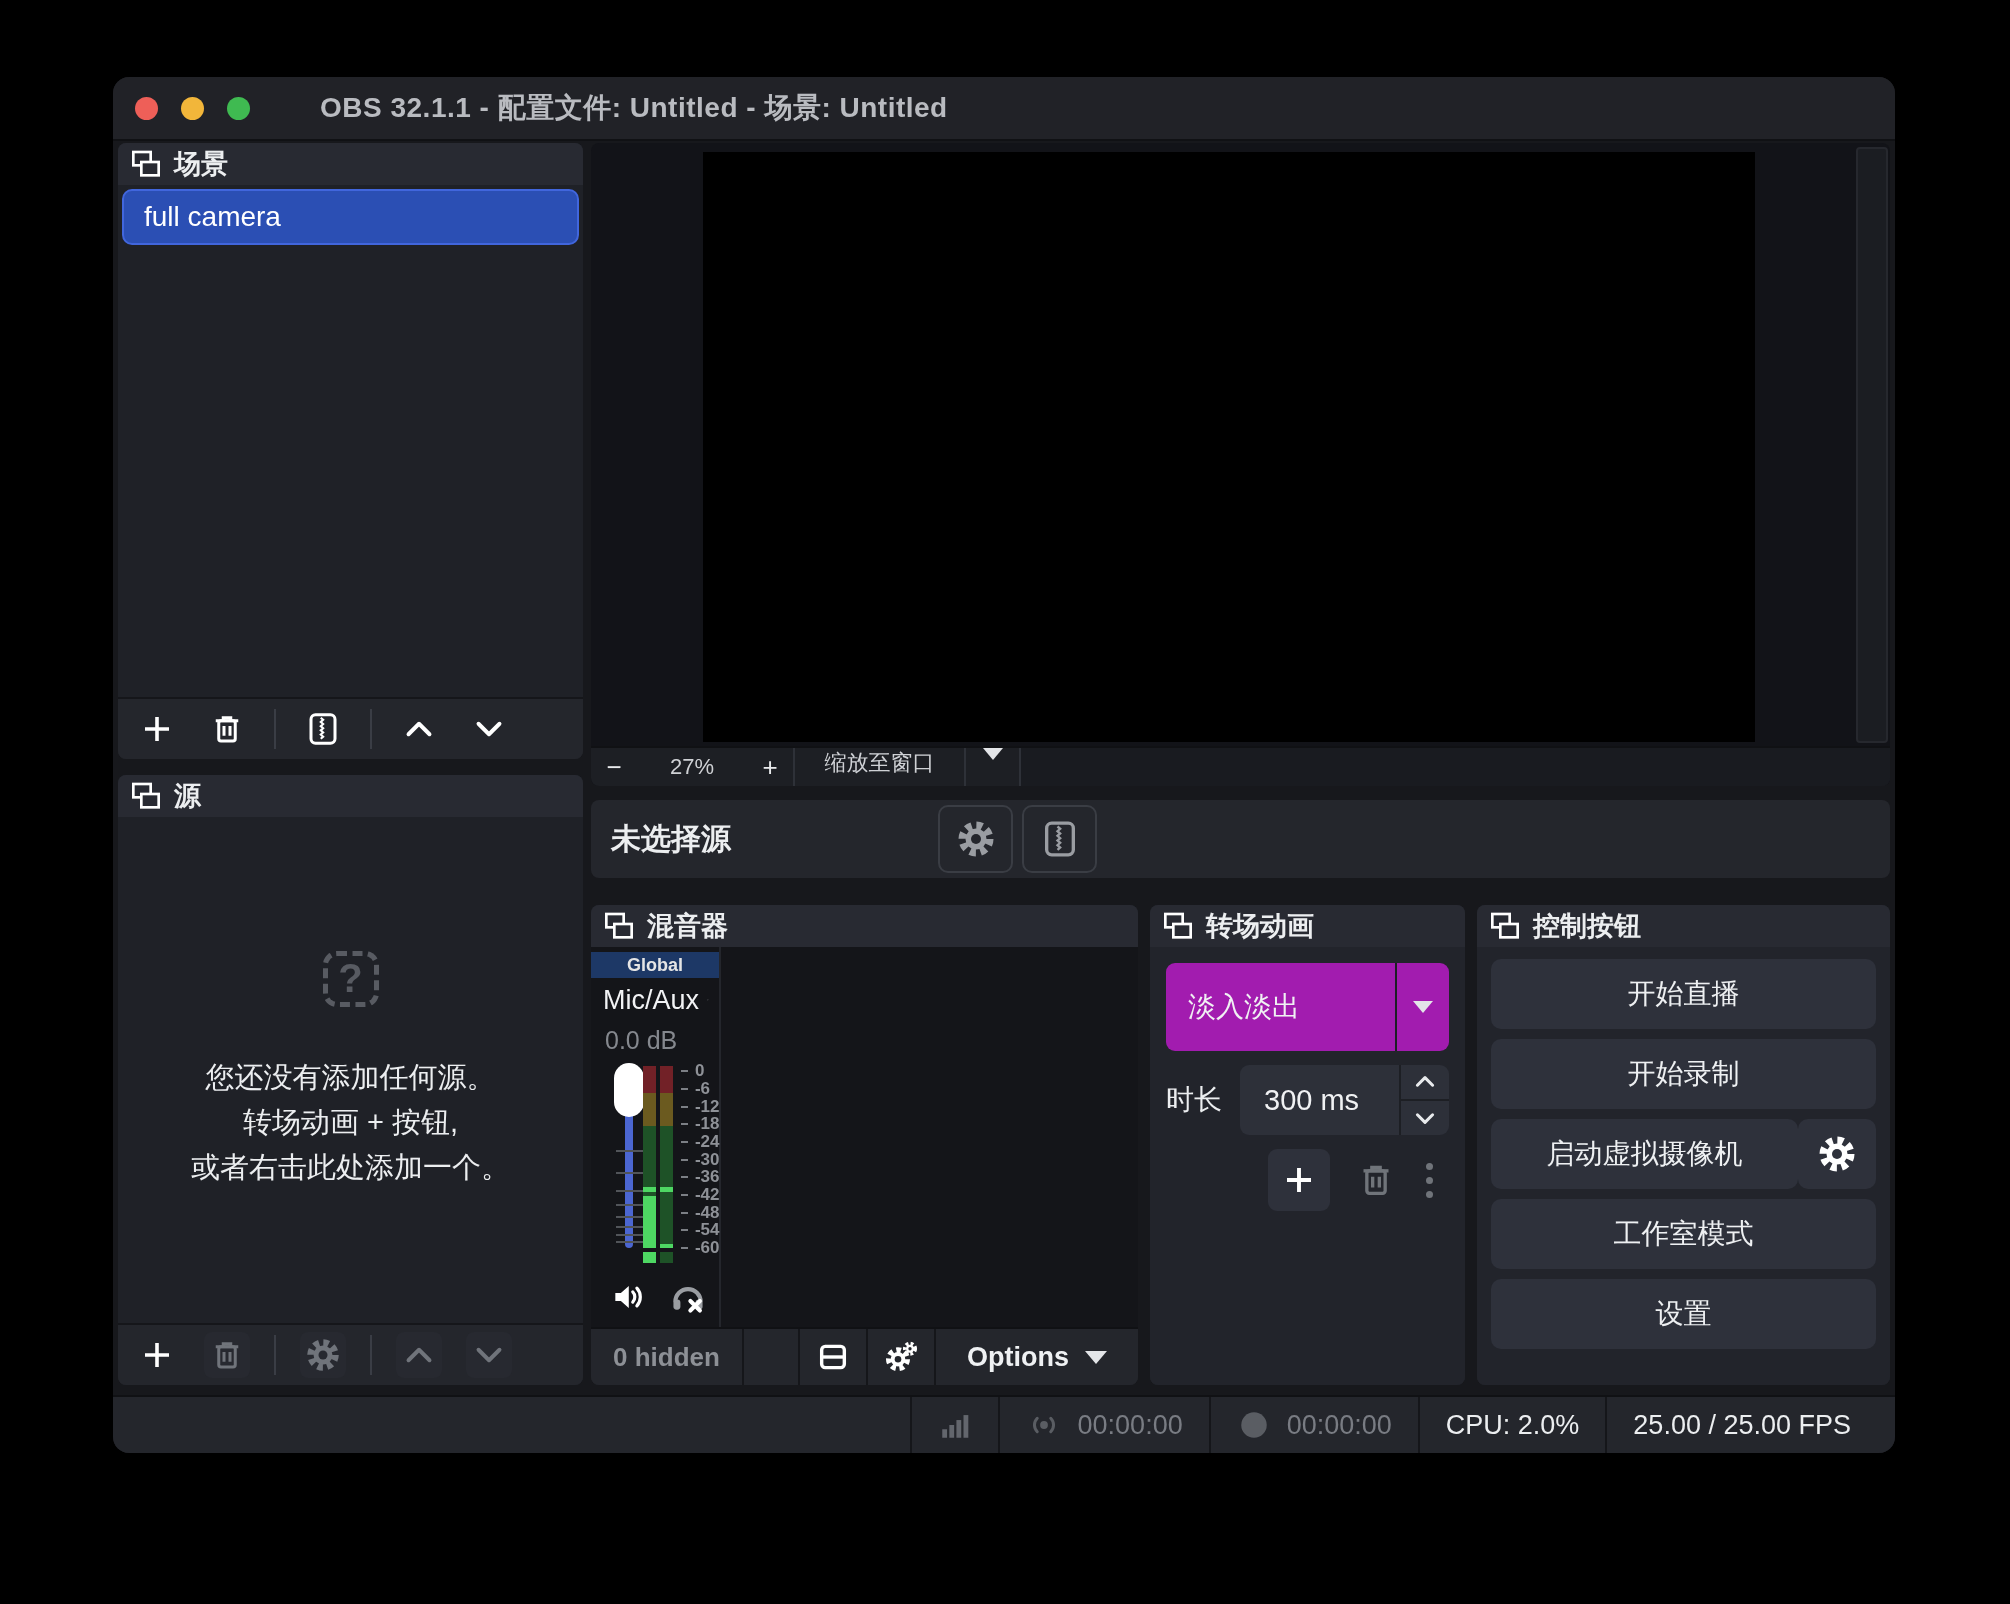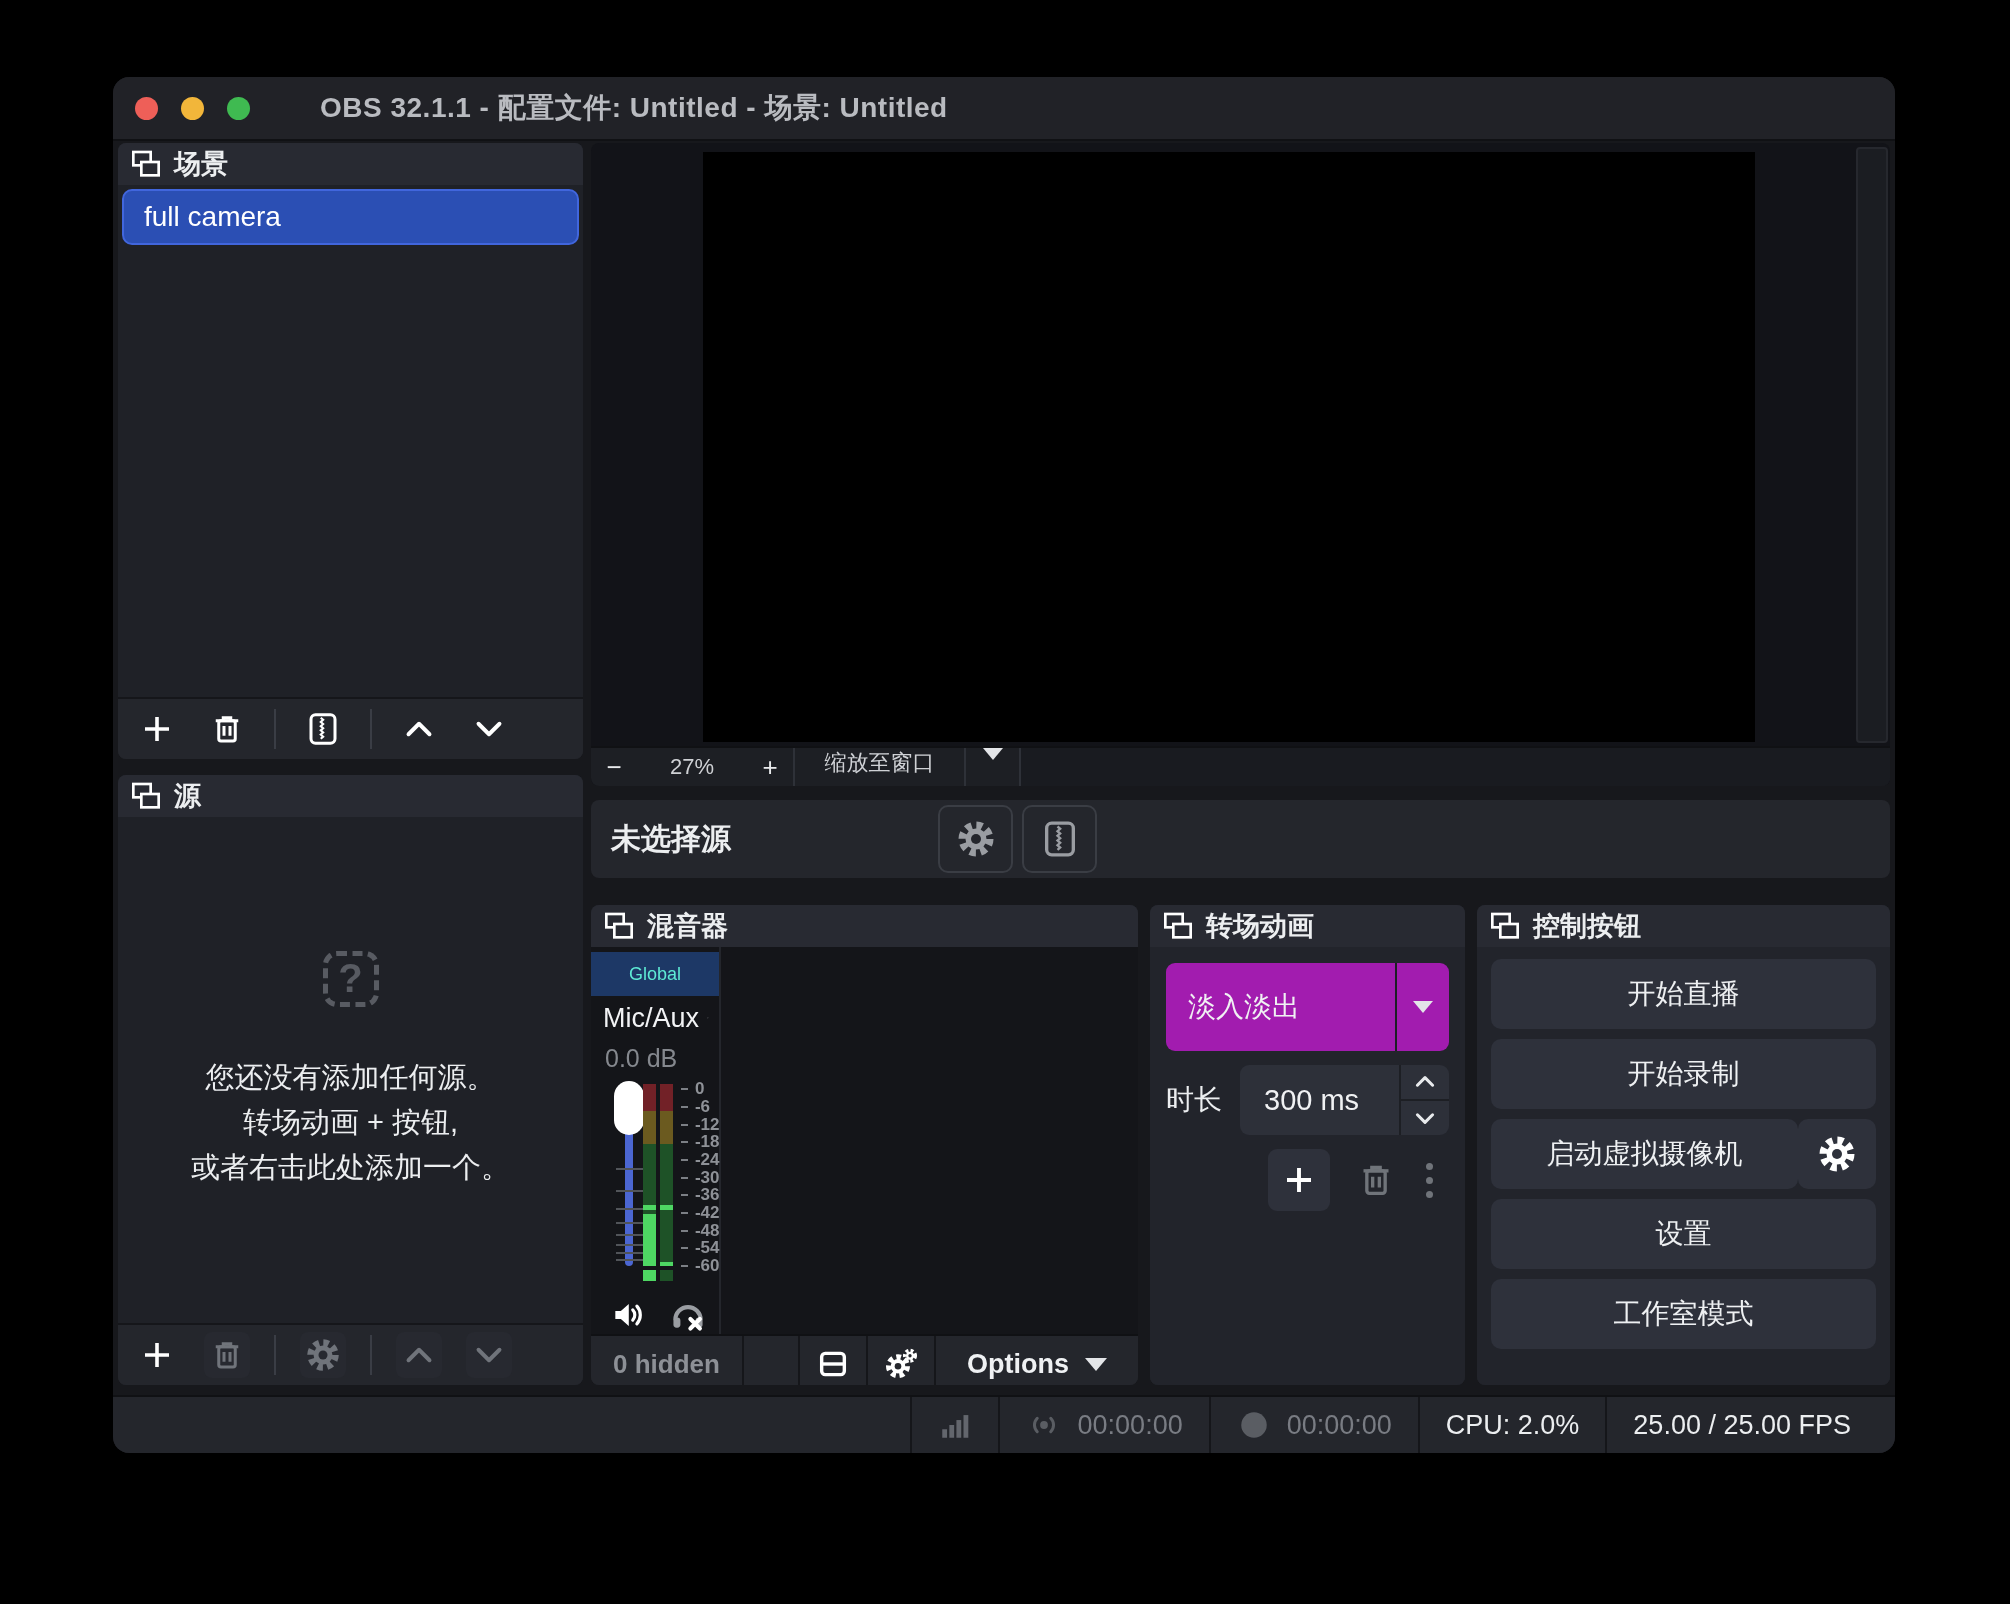--- a/index.html
+++ b/index.html
@@ -63,21 +63,21 @@
             border-radius:8px; display:flex; align-items:center; }
   .srcrow-label { margin-left:20px; color:#eceef0; font-size:30px; font-weight:bold; }
   .srcrow-btn { position:absolute; top:5px; width:75px; height:68px; border:2px solid #3a3d44;
                 border-radius:10px; display:flex; align-items:center; justify-content:center; }
   .srcrow-btn.gear { left:347px; } .srcrow-btn.filter { left:431px; }
 
   
   .mixer { left:478px; top:828px; width:547px; height:480px; }
   .mixer-body { flex:1; background:#141519; display:flex; }
   .mixer-strip { width:130px; border-right:2px solid #24262c; display:flex; flex-direction:column; }
-  .mix-tab { margin-top:5px; height:44px; background:#1d3866; color:#5eead4; font-size:18px; font-weight:normal;
+  .mix-tab { margin-top:5px; height:26px; background:#1d3866; color:#e5e5e5; font-size:18px; font-weight:bold;
              display:flex; align-items:center; justify-content:center; }
   .mix-dev { height:44px; display:flex; align-items:center; padding:0 10px 0 12px; color:#f2f3f5; font-size:27px; gap:8px; }
   .mix-dev span { flex:1; }
   .mix-db { height:36px; display:flex; align-items:center; padding-left:14px; color:#85888e; font-size:25px; }
   .meter-wrap { display:flex; padding-left:20px; margin-top:8px; height:200px; }
   .vslider { position:relative; width:38px; height:182px; }
   .vslider .track { position:absolute; left:14px; top:6px; bottom:0; width:8px; border-radius:4px; background:#4b66d2; }
   .vslider .handle { position:absolute; left:3px; top:-3px; width:30px; height:54px; background:#fff; border-radius:15px; }
   .stick { position:absolute; left:5px; width:27px; height:2px; background:#515459; }
   .bars { display:flex; gap:4px; margin-left:6px; }
@@ -508,22 +508,22 @@
       <div class="ctl-row">
         <div class="ctl-btn main">启动虚拟摄像机</div>
         <div class="ctl-gear">
           <svg width="40" height="40" viewBox="0 0 24 24">
               <circle cx="12" cy="12" r="8" fill="none" stroke="#fff" stroke-width="5" stroke-dasharray="3.5 2.78"></circle>
               <circle cx="12" cy="12" r="6.3" fill="#fff"></circle>
               <circle cx="12" cy="12" r="3" fill="#2e313b"></circle>
             </svg>
         </div>
       </div>
+      <div class="ctl-btn">工作室模式</div>
       <div class="ctl-btn">设置</div>
-      <div class="ctl-btn">工作室模式</div>
     </div>
   </div>
 
   <div class="statusbar">
     <div class="st-seg">
       <svg width="34" height="34" viewBox="0 0 24 24">
           <rect x="3" y="15" width="3.4" height="6" fill="#63666d"></rect>
           <rect x="8" y="12" width="3.4" height="9" fill="#63666d"></rect>
           <rect x="13" y="8.5" width="3.4" height="12.5" fill="#63666d"></rect>
           <rect x="18" y="5" width="3.4" height="16" fill="#63666d"></rect>

